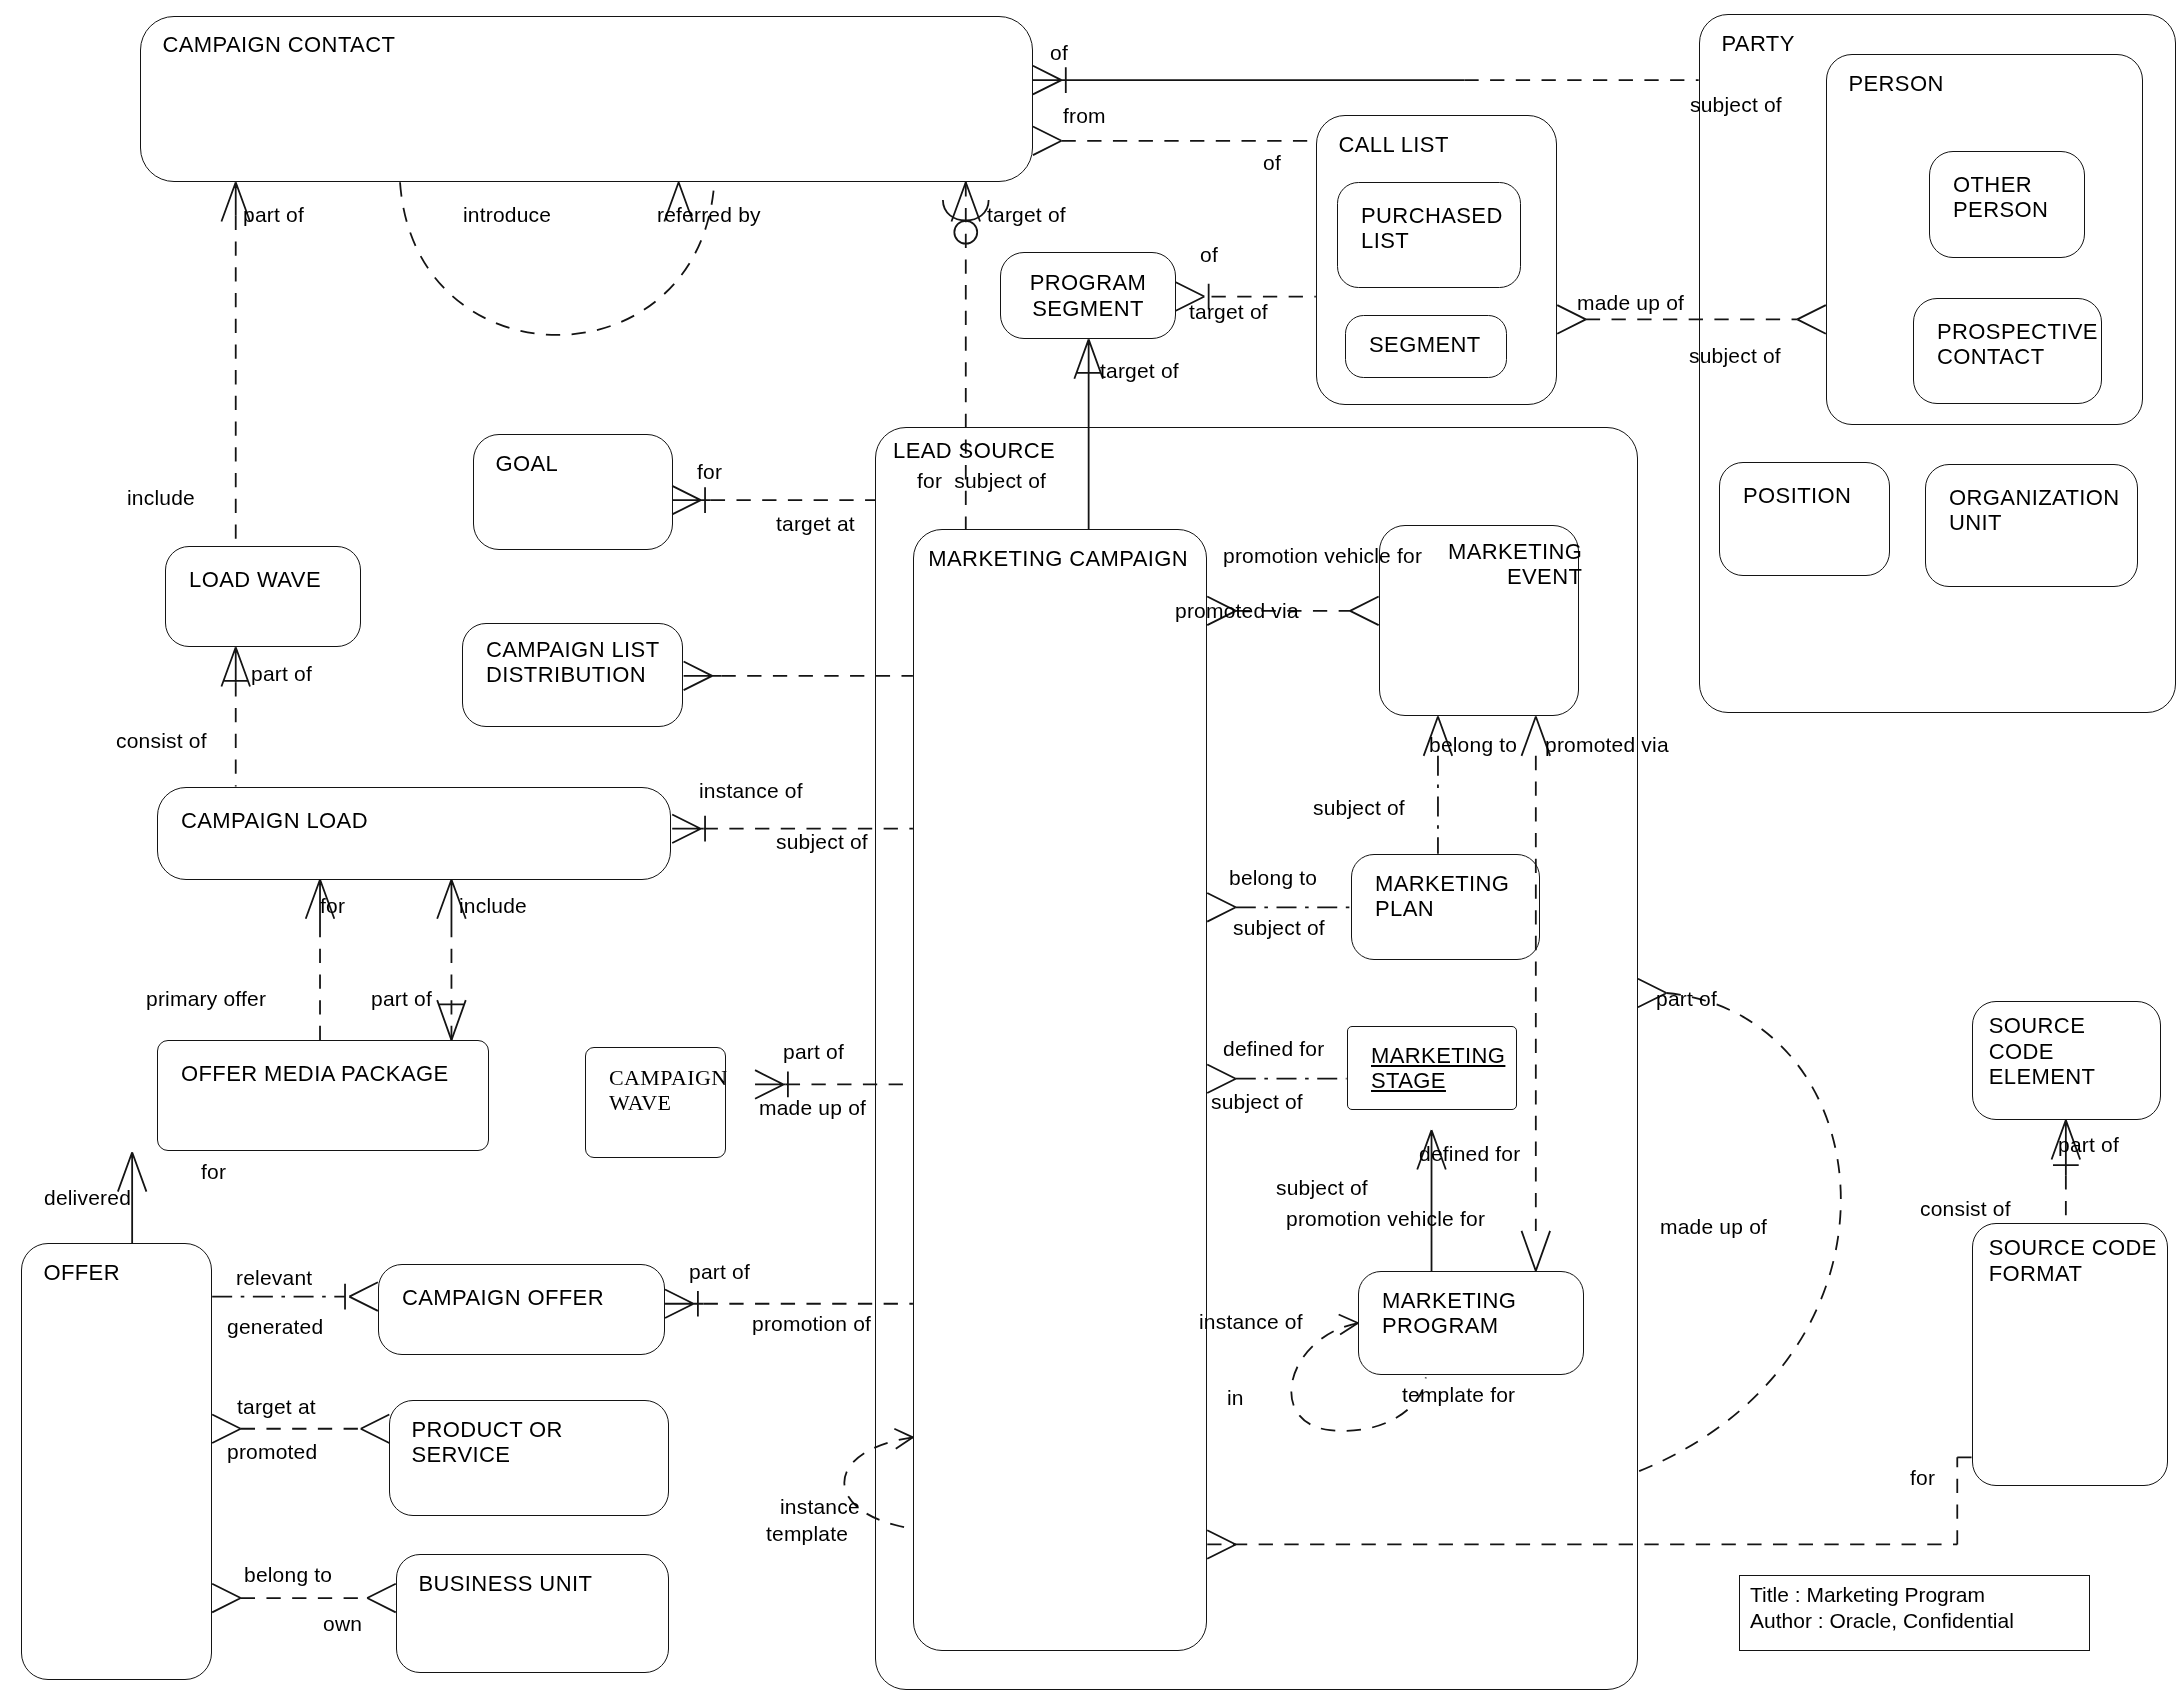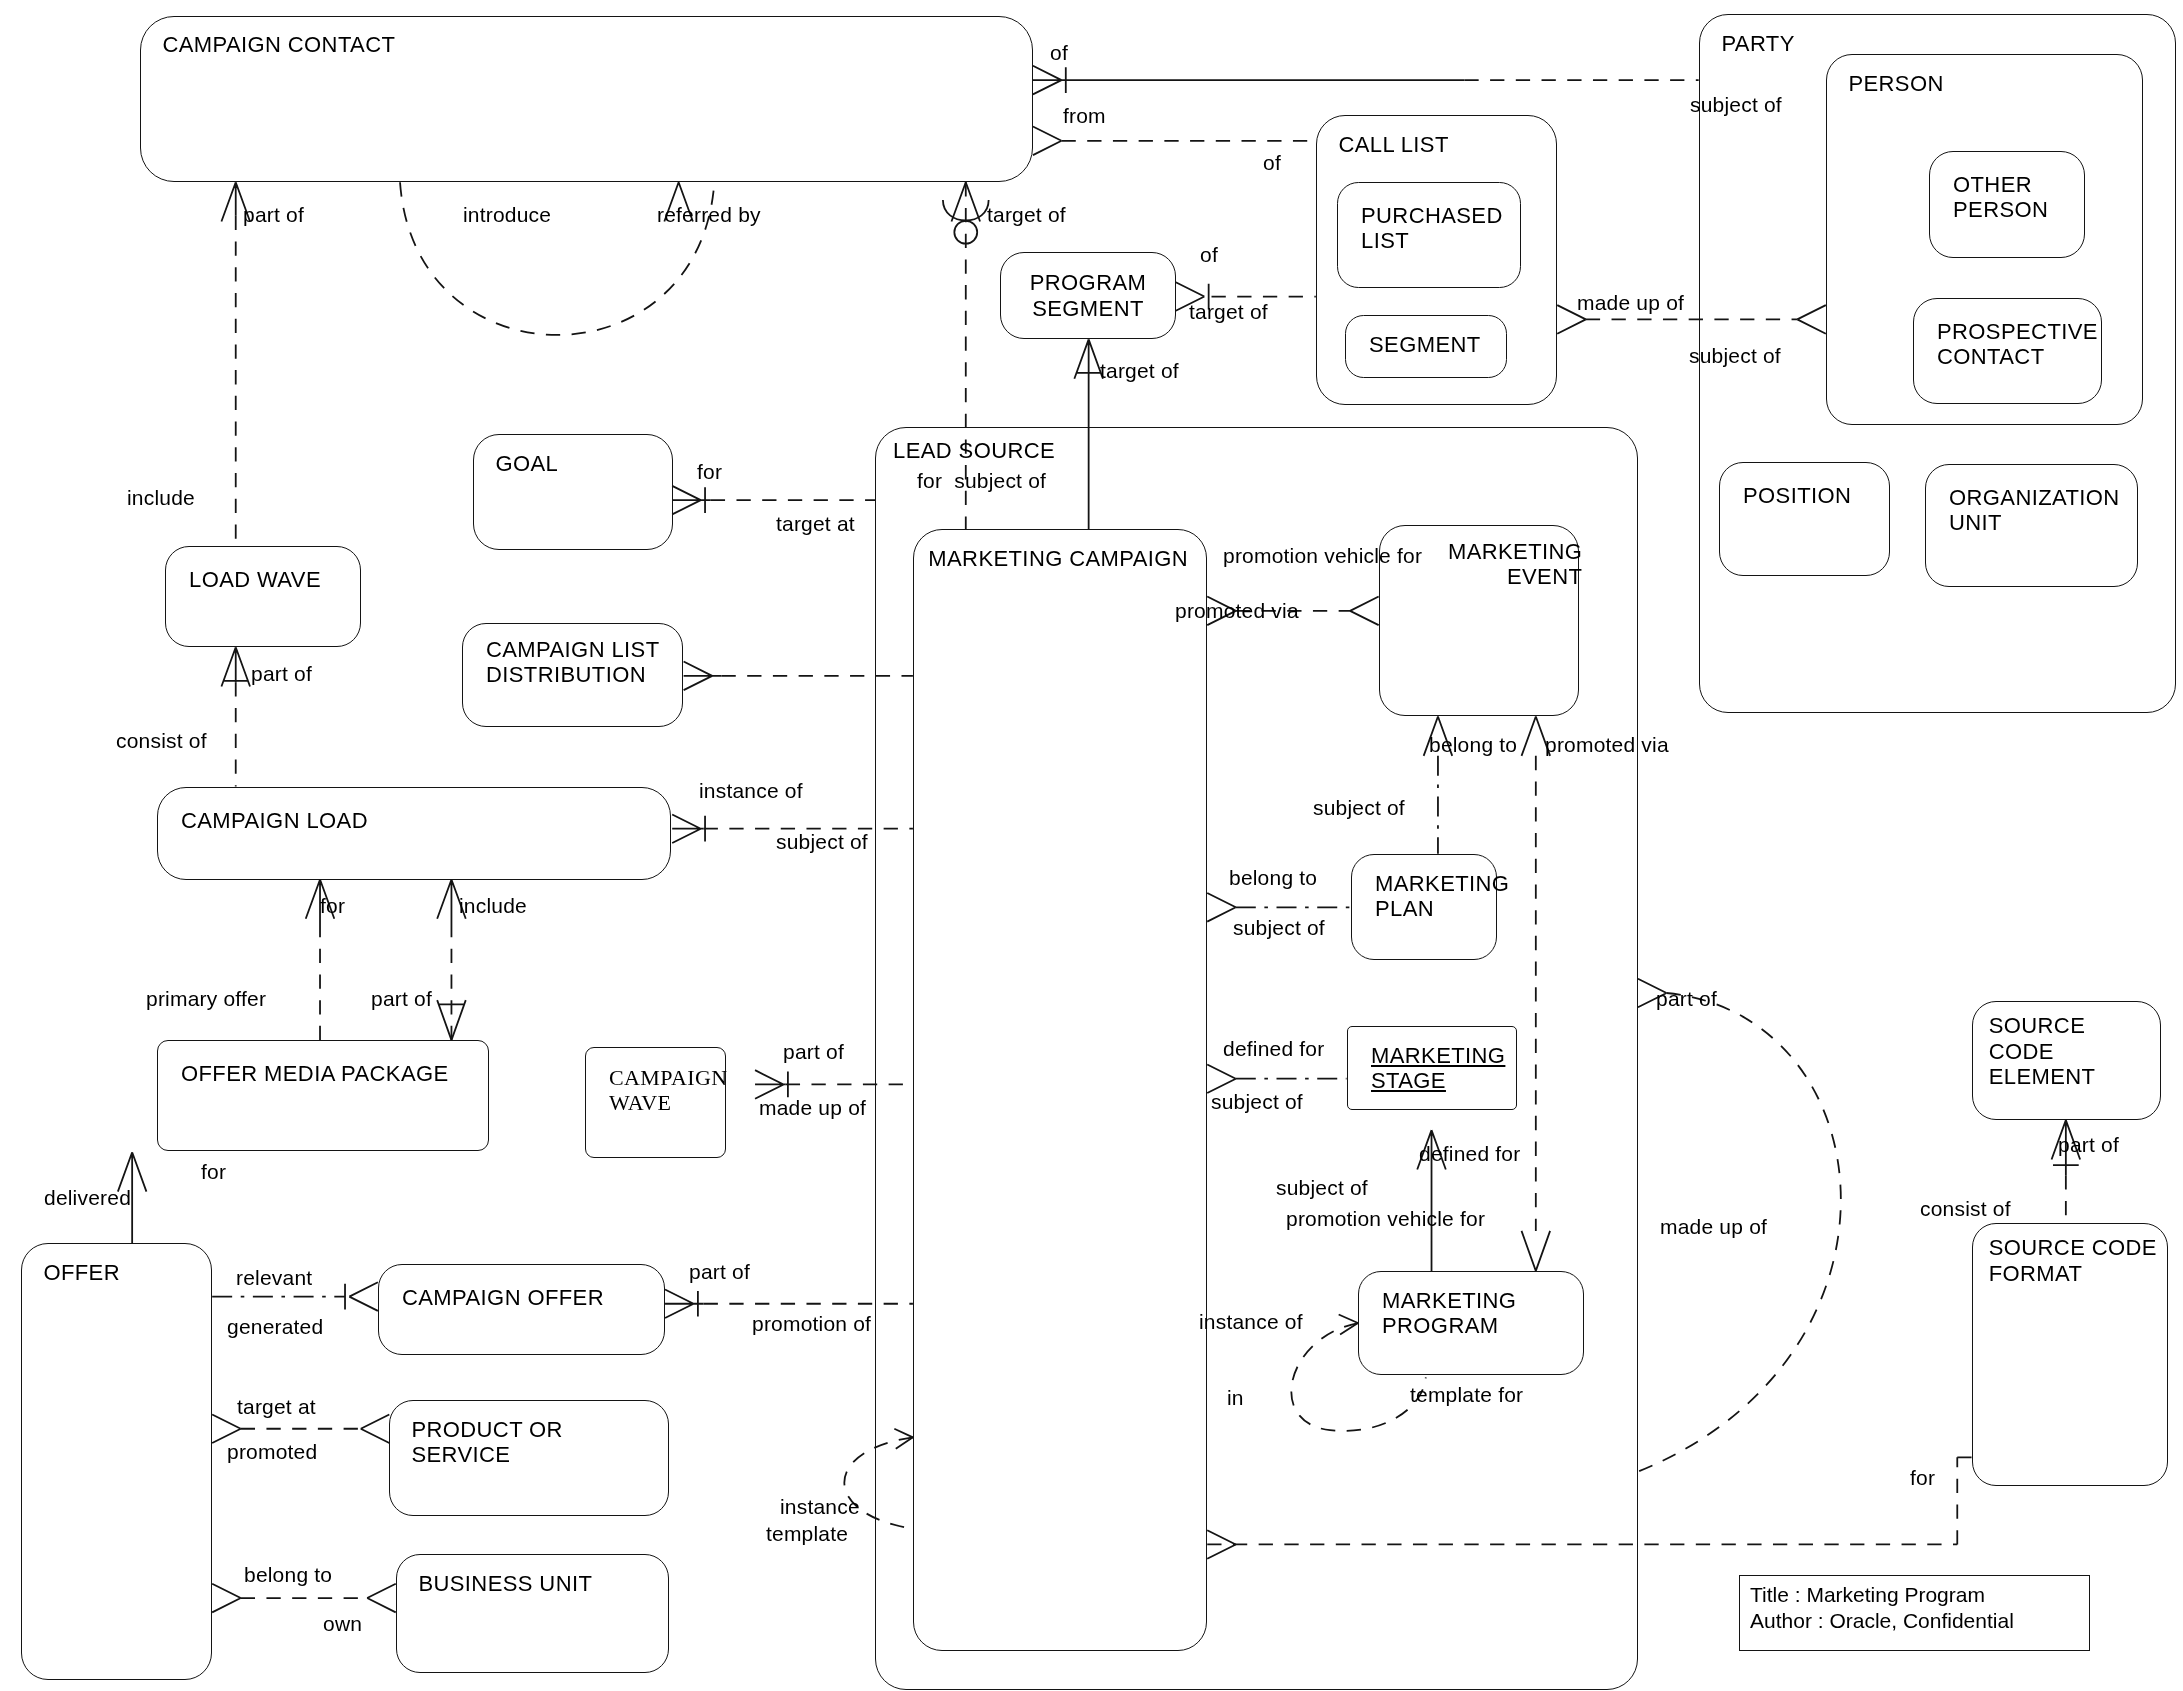--- a/index.html
+++ b/index.html
@@ -145,21 +145,21 @@
     </div>
   <div class="ent tl" style="left:875px;top:427px;width:763px;height:1263px;border-radius:31px;">
       <span class="lbl" style="padding-left:17px;padding-top:10px;">LEAD SOURCE</span>
     </div>
   <div class="ent tl" style="left:913px;top:529px;width:294px;height:1122px;border-radius:29px;">
       <span class="lbl" style="padding-left:14.3px;">MARKETING CAMPAIGN</span>
     </div>
   <div class="ent tc" style="left:1379px;top:525px;width:200px;height:191px;border-radius:26px;">
       <span class="lbl">MARKETING EVENT</span>
     </div>
-  <div class="ent ml" style="left:1351px;top:854px;width:146px;height:106px;border-radius:23px;">
+  <div class="ent ml" style="left:1351px;top:854px;width:189px;height:106px;border-radius:23px;">
       <span class="lbl" style="padding-top:15.7px;">MARKETING PLAN</span>
     </div>
   <div class="ent ml" style="left:1347px;top:1026px;width:170px;height:84px;border-radius:5px;text-decoration:underline;">
       <span class="lbl" style="padding-top:15.7px;">MARKETING STAGE</span>
     </div>
   <div class="ent ml" style="left:1358px;top:1271px;width:226px;height:104px;border-radius:23px;">
       <span class="lbl" style="padding-top:15.7px;">MARKETING PROGRAM</span>
     </div>
   <div class="ent ml" style="left:157px;top:1040px;width:332px;height:111px;border-radius:11px;">
       <span class="lbl">OFFER MEDIA PACKAGE</span>
@@ -227,21 +227,21 @@
   <span class="rel" style="left:1276px;top:1176px;">subject of</span>
   <span class="rel" style="left:1286px;top:1207px;">promotion vehicle for</span>
   <span class="rel" style="left:1660px;top:1215px;">made up of</span>
   <span class="rel" style="left:201px;top:1160px;">for</span>
   <span class="rel" style="left:44px;top:1186px;">delivered</span>
   <span class="rel" style="left:236px;top:1266px;">relevant</span>
   <span class="rel" style="left:227px;top:1315px;">generated</span>
   <span class="rel" style="left:689px;top:1260px;">part of</span>
   <span class="rel" style="left:752px;top:1312px;">promotion of</span>
   <span class="rel" style="left:1199px;top:1310px;">instance of</span>
-  <span class="rel" style="left:1402px;top:1383px;margin-left:8px;">template for</span>
+  <span class="rel" style="left:1402px;top:1383px;">template for</span>
   <span class="rel" style="left:1227px;top:1386px;">in</span>
   <span class="rel" style="left:237px;top:1395px;">target at</span>
   <span class="rel" style="left:227px;top:1440px;">promoted</span>
   <span class="rel" style="left:780px;top:1495px;">instance</span>
   <span class="rel" style="left:766px;top:1522px;">template</span>
   <span class="rel" style="left:244px;top:1563px;">belong to</span>
   <span class="rel" style="left:323px;top:1612px;text-align:center;">own</span>
   <span class="rel" style="left:2058px;top:1133px;">part of</span>
   <span class="rel" style="left:1920px;top:1197px;">consist of</span>
   <span class="rel" style="left:1910px;top:1466px;">for</span>

